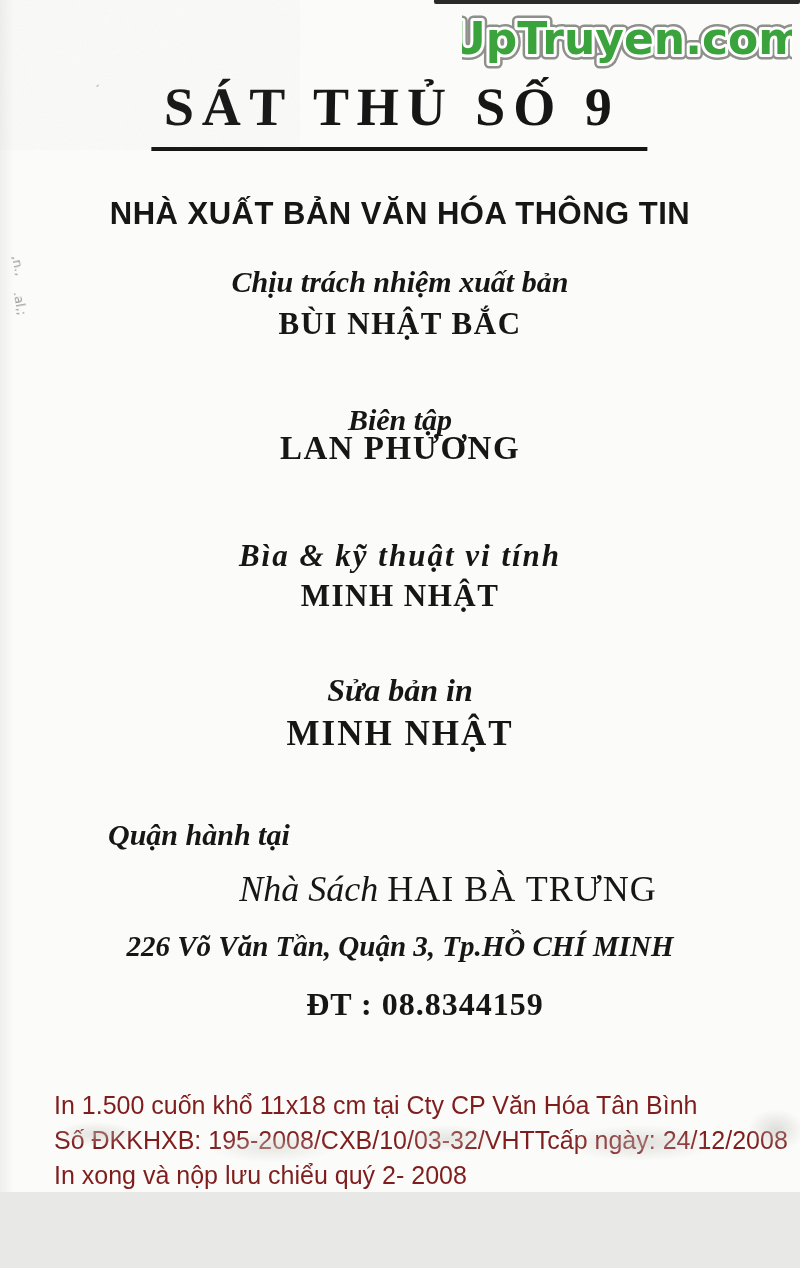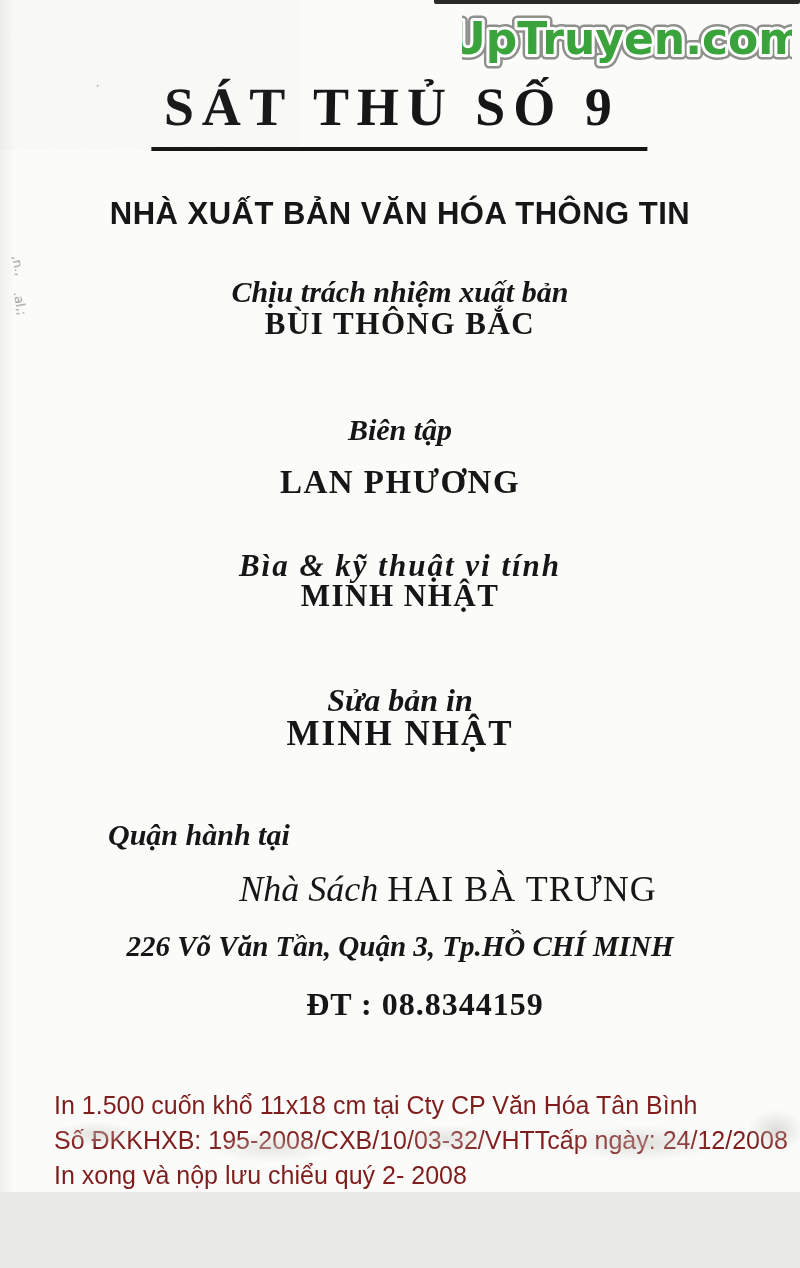--- a/index.html
+++ b/index.html
@@ -55,26 +55,26 @@
     font-weight:bold;font-size:54px;letter-spacing:8px;
     padding:0 28px 9px 12px;
     border-bottom:4px solid #151513;
     transform:skewX(-1deg);
   }
   .publisher{
     top:196px;
     font-family:"Liberation Sans",sans-serif;
     font-weight:bold;font-size:31px;letter-spacing:.5px;
   }
-  .role{font-weight:bold;font-style:italic;margin-top:10px;}
+  .role{font-weight:bold;font-style:italic;}
   .person{font-weight:bold;letter-spacing:1.5px;}
   .role-1{top:265px;font-size:30px;}
   .name-1{top:306px;font-size:31px;}
   .role-2{top:403px;font-size:30px;}
-  .name-2{top:464px;font-size:33px;}
+  .name-2{top:430px;font-size:33px;}
   .role-3{top:538px;font-size:31px;letter-spacing:2px;}
   .name-3{top:578px;font-size:31px;}
   .role-4{top:672px;font-size:32px;}
   .name-4{top:714px;font-size:35px;letter-spacing:2px;}
   .distrib-label{
     position:absolute;left:108px;top:818px;
     font-weight:bold;font-style:italic;font-size:30px;white-space:nowrap;
   }
   .store-line{top:868px;font-size:36px;font-weight:normal;padding-left:48px;}
   .store-prefix{font-style:italic;}
@@ -103,21 +103,21 @@
     </g>
   </svg>
 
   <div class="tblock title-wrap">
     <span class="title">SÁT THỦ SỐ 9</span>
   </div>
 
   <div class="tblock publisher">NHÀ XUẤT BẢN VĂN HÓA THÔNG TIN</div>
 
   <div class="tblock role role-1">Chịu trách nhiệm xuất bản</div>
-  <div class="tblock person name-1">BÙI THÔNG BẮC</div>
+  <div class="tblock person name-1">BÙI NHẬT BẮC</div>
 
   <div class="tblock role role-2">Biên tập</div>
   <div class="tblock person name-2">LAN PHƯƠNG</div>
 
   <div class="tblock role role-3">Bìa &amp; kỹ thuật vi tính</div>
   <div class="tblock person name-3">MINH NHẬT</div>
 
   <div class="tblock role role-4">Sửa bản in</div>
   <div class="tblock person name-4">MINH NHẬT</div>
 

